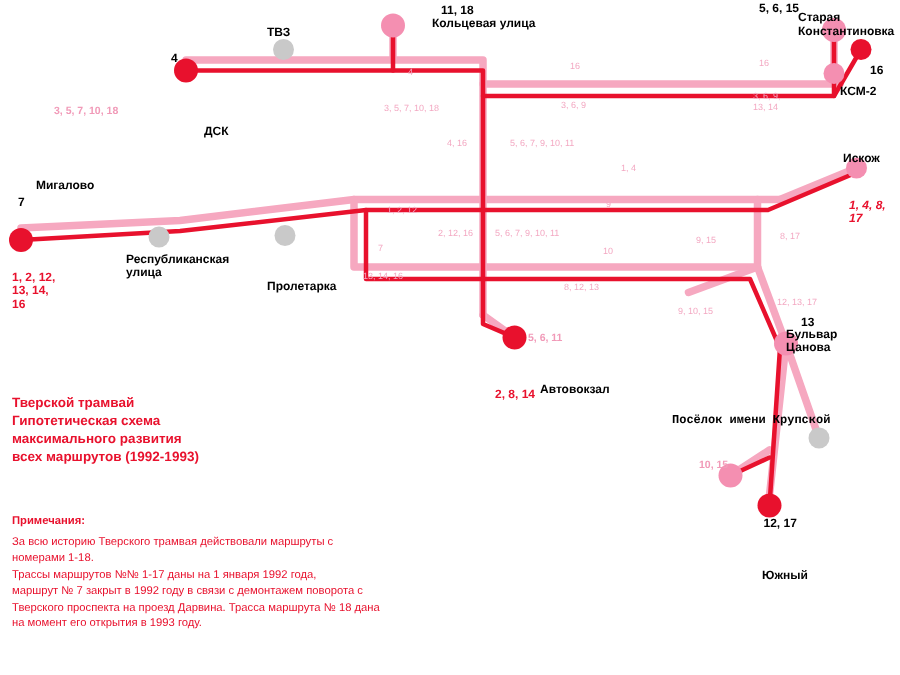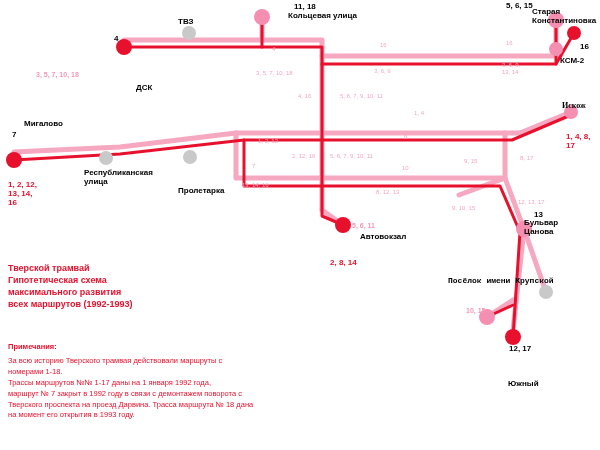--- a/index.html
+++ b/index.html
@@ -125,25 +125,25 @@
     <div class="lbl station" style="left: 294px; top: 3px;">11, 18</div>
     <div class="lbl station" style="left: 508px; top: 8px; margin-left: 24px;">Старая
 Константиновка</div>
     <div class="lbl station" style="left: 506px; top: 2px;">5, 6, 15</div>
     <div class="lbl station" style="left: 560px; top: 57px;">КСМ-2</div>
     <div class="lbl station" style="left: 580px; top: 43px;">16</div>
     <div class="lbl station" style="left: 114px; top: 35px;">4</div>
     <div class="lbl station" style="left: 136px; top: 84px;">ДСК</div>
     <div class="lbl station" style="left: 24px; top: 120px;">Мигалово</div>
     <div class="lbl station" style="left: 12px; top: 131px;">7</div>
-    <div class="lbl station" style="left: 562px; top: 102px; font-family: Liberation Serif, serif;">Искож</div>
+    <div class="lbl station" style="left: 562px; top: 102px;">Искож</div>
     <div class="lbl station" style="left: 84px; top: 169px;">Республиканская
 улица</div>
     <div class="lbl station" style="left: 178px; top: 163px; margin-top: 24px;">Пролетарка</div>
-    <div class="lbl station" style="left: 360px; top: 233px;">Автовокзал</div>
+    <div class="lbl station" style="left: 360px; top: 256px;">Автовокзал</div>
     <div class="lbl station" style="left: 524px; top: 219px;">Бульвар
 Цанова</div>
     <div class="lbl station" style="left: 534px; top: 211px; text-align: right;">13</div>
     <div class="lbl station" style="left: 448px; top: 277px; font-family: Liberation Mono, monospace;">Посёлок имени Крупской</div>
     <div class="lbl station" style="left: 508px; top: 360px; margin-top: 20px;">Южный</div>
     <div class="lbl station" style="left: 509px; top: 345px;">12, 17</div>
     <div class="lbl routes" style="left: 36px; top: 71px;">3, 5, 7, 10, 18</div>
     <div class="lbl routes-red" style="left: 8px; top: 181px;">1, 2, 12,
 13, 14,
 16</div>
@@ -152,21 +152,21 @@
     <div class="lbl routes-dim" style="left: 506px; top: 40px;">16</div>
     <div class="lbl routes-dim" style="left: 256px; top: 70px;">3, 5, 7, 10, 18</div>
     <div class="lbl routes-dim" style="left: 374px; top: 68px;">3, 6, 9</div>
     <div class="lbl routes-dim" style="left: 502px; top: 62px;">3, 6, 9,
 13, 14</div>
     <div class="lbl routes-dim" style="left: 298px; top: 93px;">4, 16</div>
     <div class="lbl routes-dim" style="left: 340px; top: 93px;">5, 6, 7, 9, 10, 11</div>
     <div class="lbl routes-dim" style="left: 414px; top: 110px;">1, 4</div>
     <div class="lbl routes-dim" style="left: 258px; top: 138px;">1, 2, 12</div>
     <div class="lbl routes-dim" style="left: 404px; top: 134px;">9</div>
-    <div class="lbl routes-red" style="left: 566px; top: 133px;">1, 4, 8,
+    <div class="lbl routes-red" style="left: 566px; top: 133px; font-style: italic;">1, 4, 8,
 17</div>
     <div class="lbl routes-dim" style="left: 292px; top: 153px;">2, 12, 16</div>
     <div class="lbl routes-dim" style="left: 330px; top: 153px;">5, 6, 7, 9, 10, 11</div>
     <div class="lbl routes-dim" style="left: 464px; top: 158px;">9, 15</div>
     <div class="lbl routes-dim" style="left: 520px; top: 155px;">8, 17</div>
     <div class="lbl routes-dim" style="left: 252px; top: 163px;">7</div>
     <div class="lbl routes-dim" style="left: 402px; top: 165px;">10</div>
     <div class="lbl routes-dim" style="left: 242px; top: 182px;">13, 14, 16</div>
     <div class="lbl routes-dim" style="left: 376px; top: 189px;">8, 12, 13</div>
     <div class="lbl routes-dim" style="left: 452px; top: 205px;">9, 10, 15</div>

